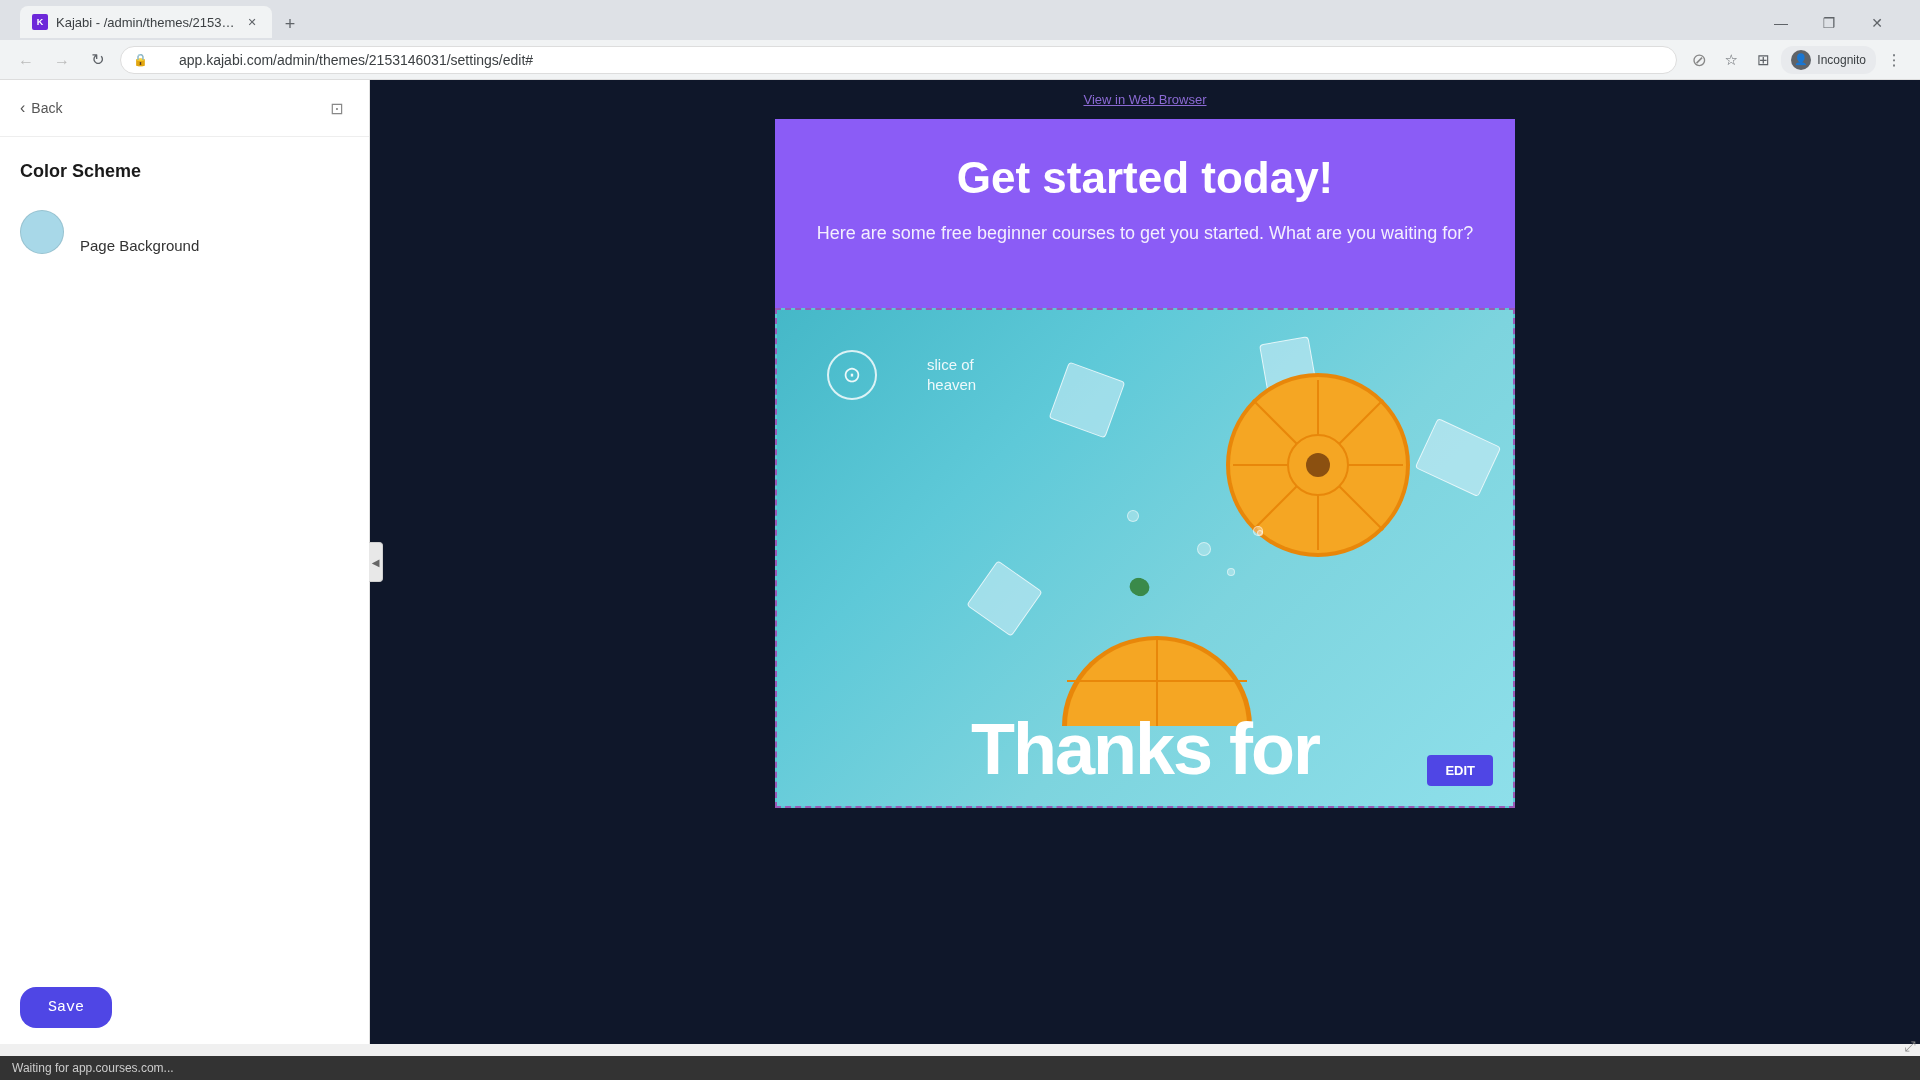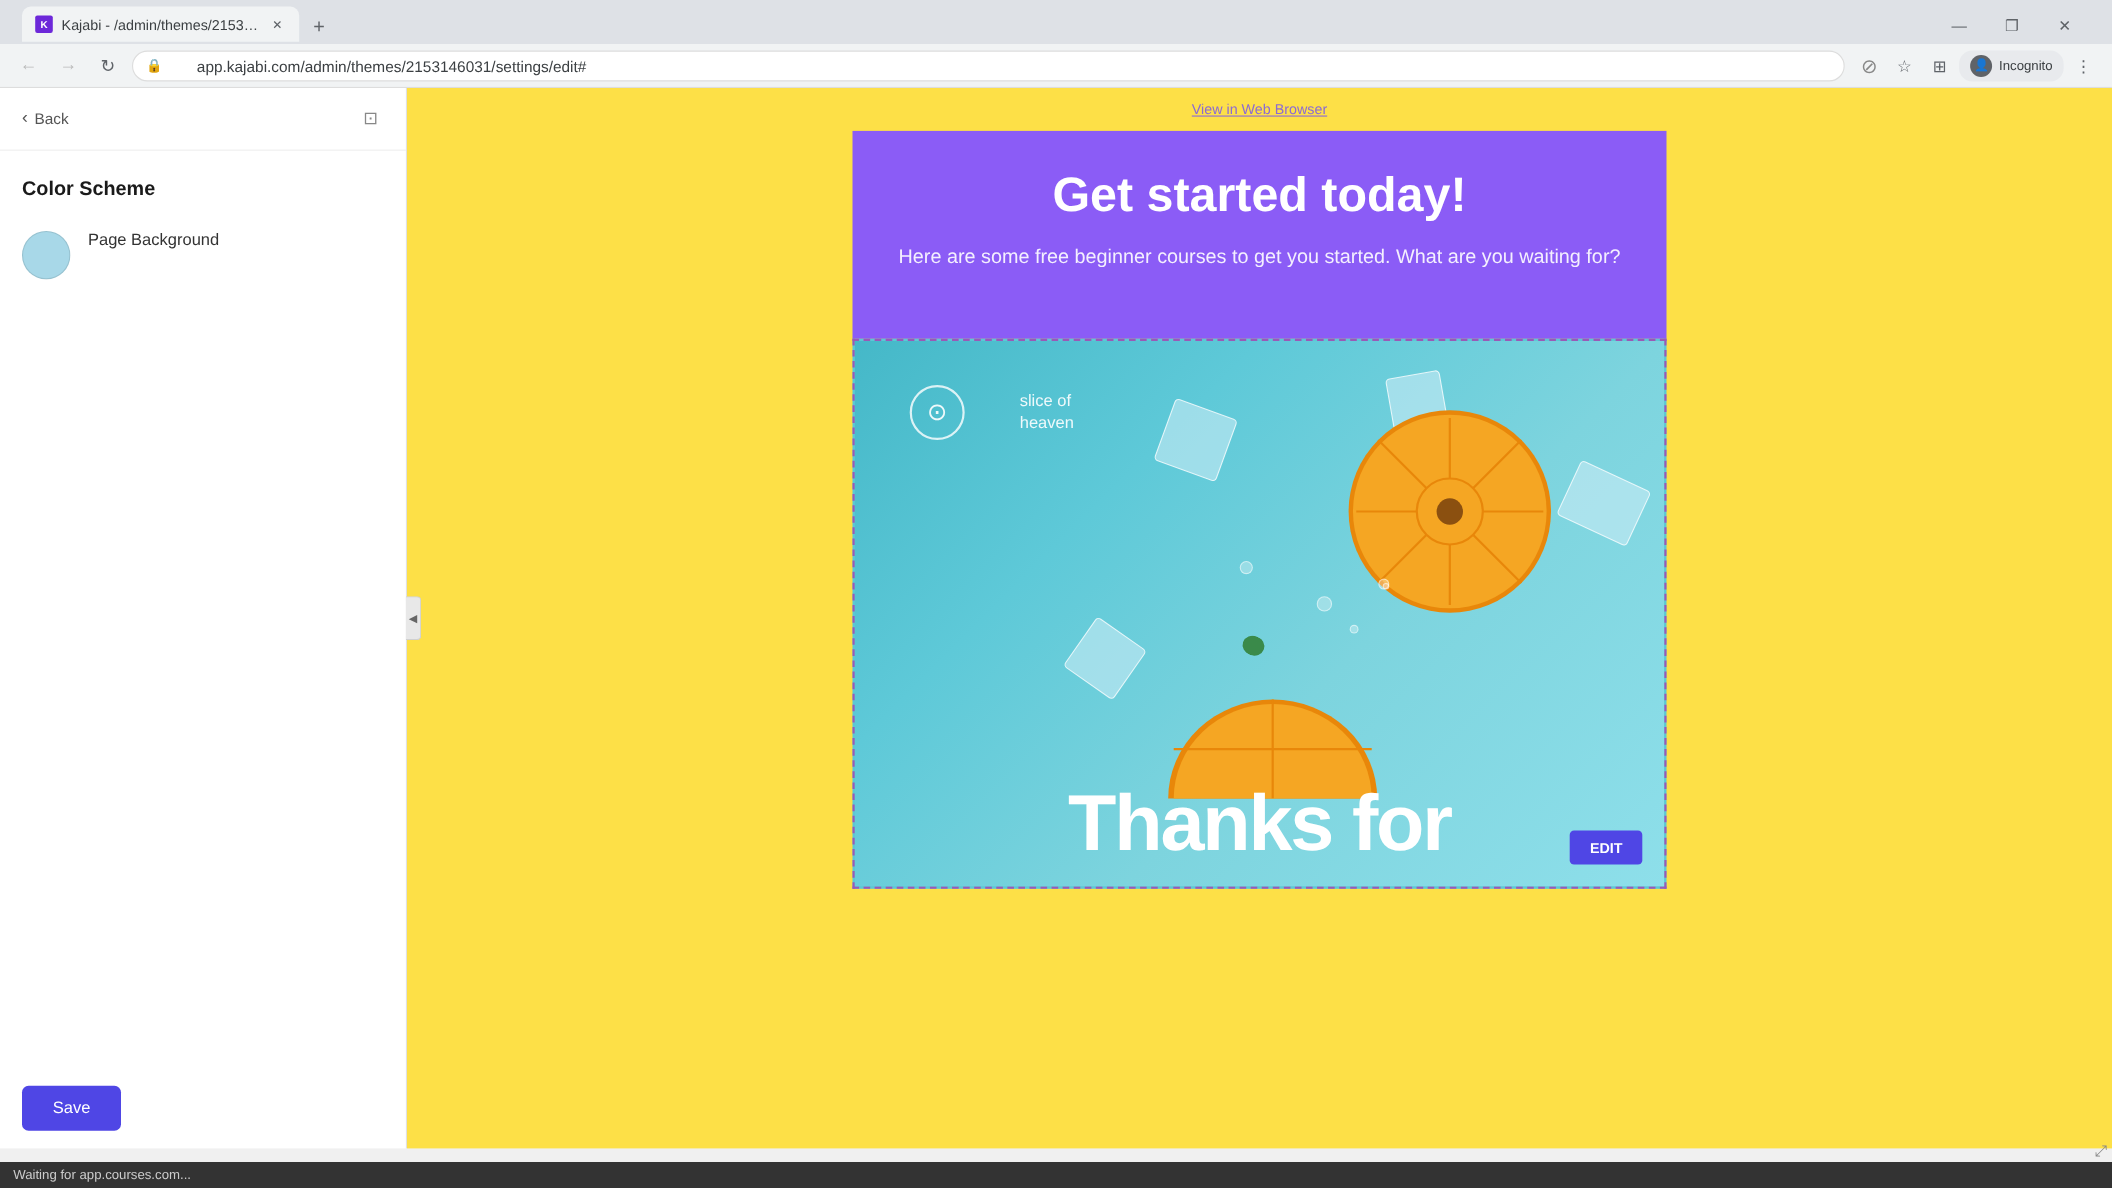--- a/index.html
+++ b/index.html
@@ -160,21 +160,21 @@
       flex: 1;
     }
     .section-title {
       font-size: 18px;
       font-weight: 600;
       color: #1a1a1a;
       margin-bottom: 28px;
     }
     .color-item {
       display: flex;
-      align-items: flex-start;
+      align-items: flex-end;
       gap: 16px;
       margin-bottom: 24px;
       cursor: pointer;
     }
     .color-swatch {
       width: 44px;
       height: 44px;
       border-radius: 50%;
       flex-shrink: 0;
       border: 1px solid rgba(0,0,0,0.1);
@@ -182,25 +182,26 @@
     .color-label {
       font-size: 15px;
       color: #333;
     }
     .save-btn {
       margin: 16px 20px;
       padding: 12px 28px;
       background: #4f46e5;
       color: white;
       border: none;
-      border-radius: 6px;
+      border-radius: 16px;
       font-size: 15px;
       font-weight: 500;
       cursor: pointer;
       align-self: flex-start;
+      font-family: Liberation Mono, monospace;
     }
     .collapse-handle {
       position: absolute;
       right: -14px;
       top: 50%;
       transform: translateY(-50%);
       width: 14px;
       height: 40px;
       background: #e8e8e8;
       border-radius: 0 4px 4px 0;
@@ -211,21 +212,21 @@
       z-index: 10;
       font-size: 10px;
       color: #666;
       border: 1px solid #d0d0d0;
       border-left: none;
     }
 
     
     .preview-area {
       flex: 1;
-      background: #fde047;
+      background: #0f172a;
       overflow-y: auto;
       position: relative;
     }
     .view-in-browser-bar {
       text-align: center;
       padding: 12px;
       font-size: 13px;
       color: #666;
     }
     .view-in-browser-link {

